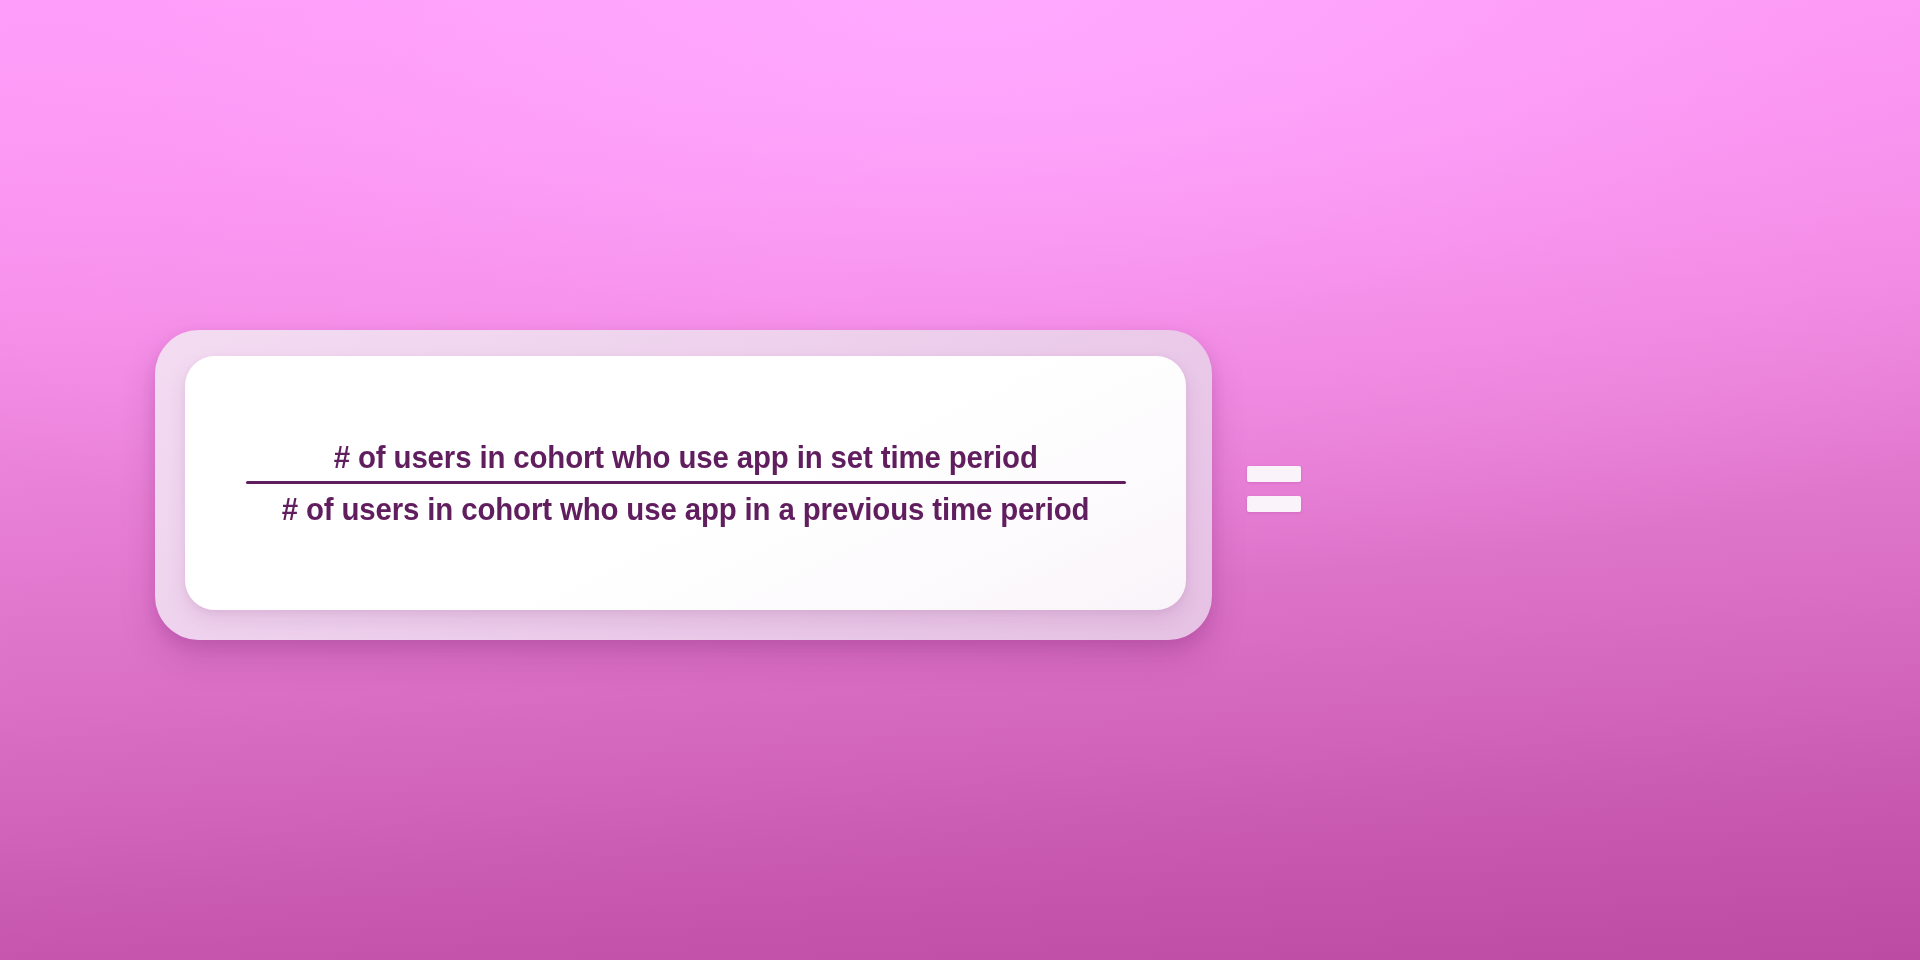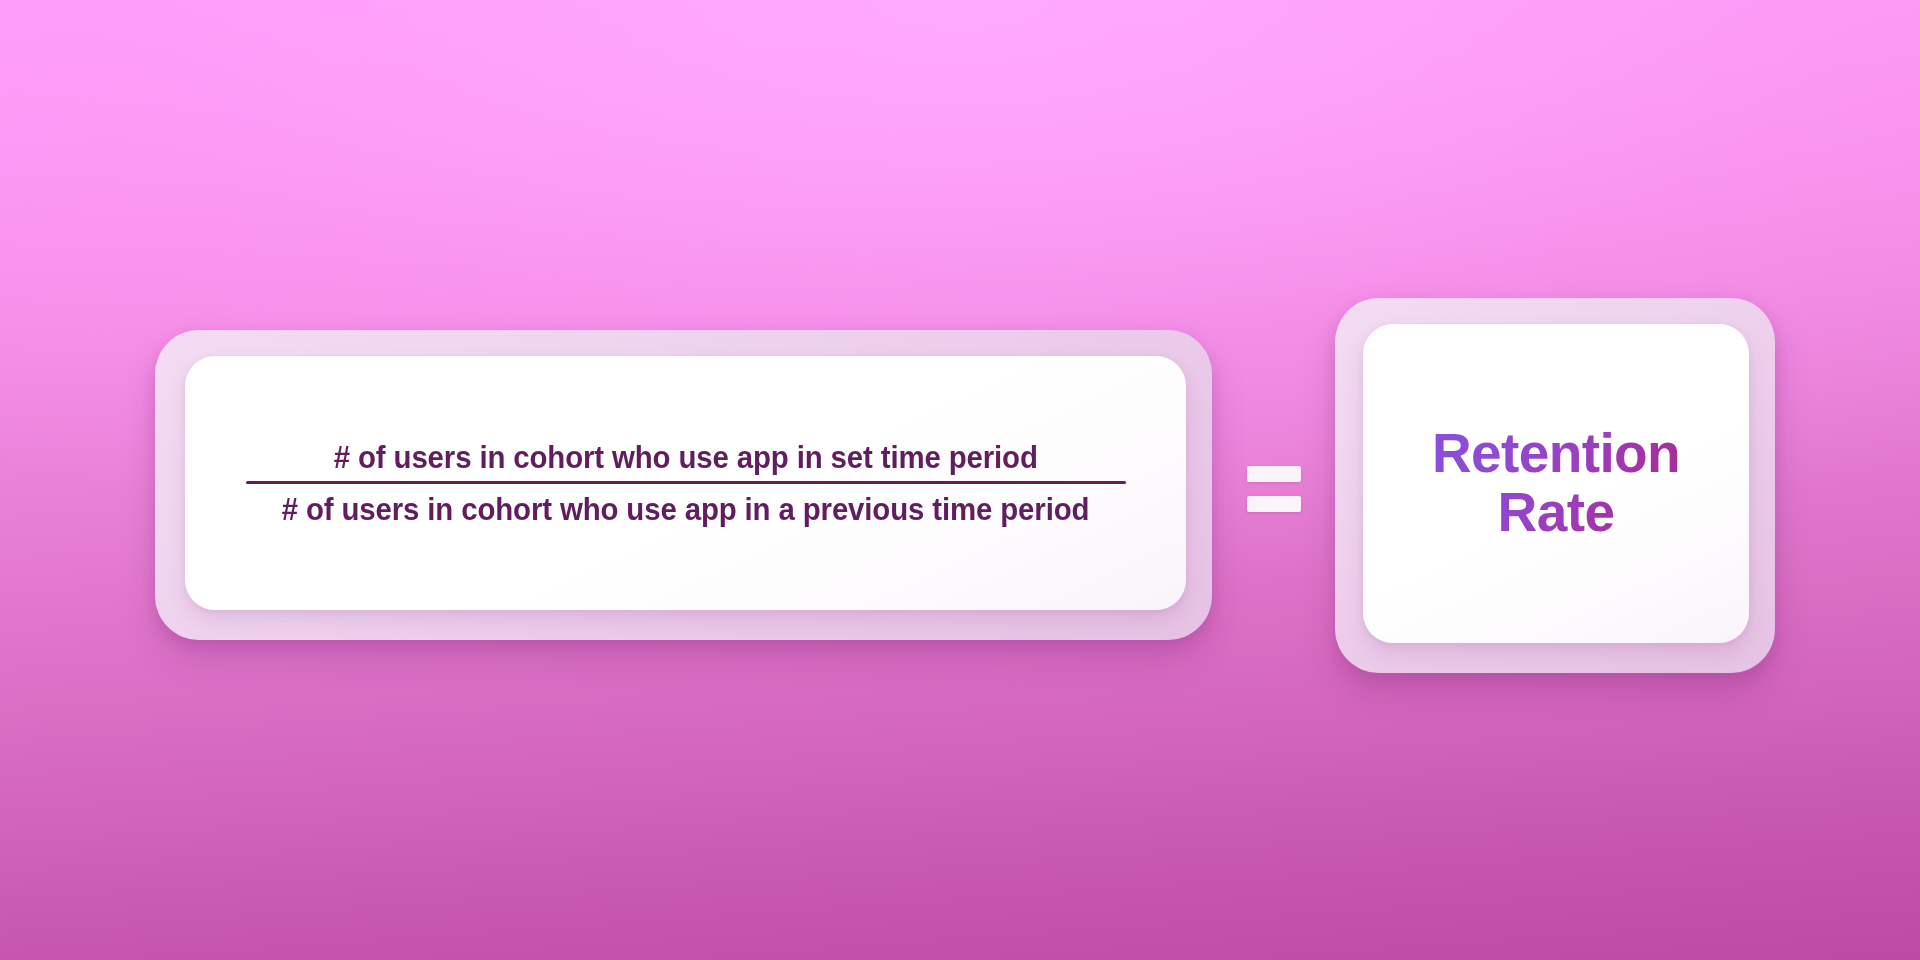--- a/index.html
+++ b/index.html
@@ -175,23 +175,15 @@
           <div class="frac-den"># of users in cohort who use app in a previous time period</div>
         </div>
       </div>
     </div>
 
     <div class="equals">
       <span></span>
       <span></span>
     </div>
 
-    <div class="card-frame result-frame">
-      <div class="card-inner result-inner">
-        <div class="result-text">
-          <span>Retention</span><br>
-          <span>Rate</span>
-        </div>
-      </div>
-    </div>
 
   </div>
 </div>
 
 </body></html>

